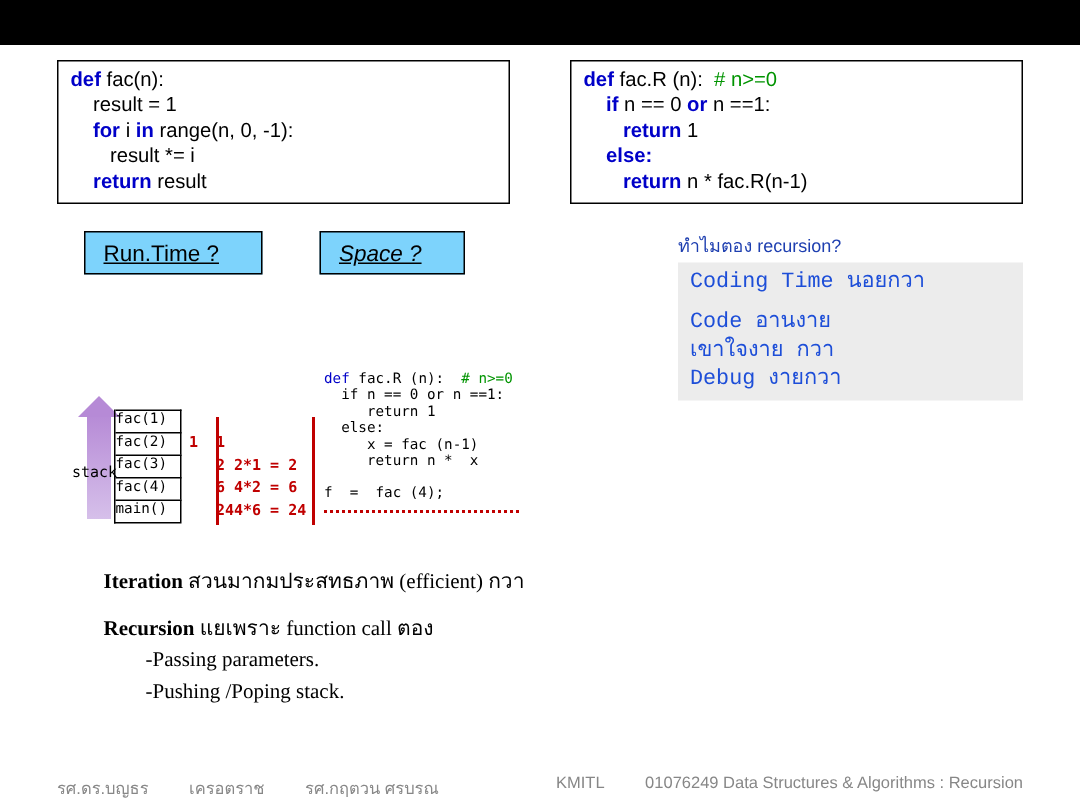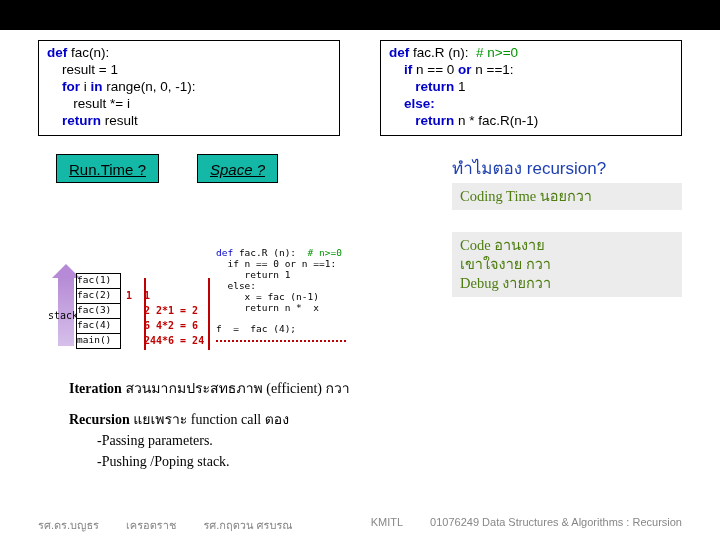--- a/index.html
+++ b/index.html
@@ -20,35 +20,35 @@
     font-family: "Trebuchet MS","Segoe UI",sans-serif;
     font-size:13.5px; line-height:1.25;
     white-space:pre;
   }
   .kw { color:#0000c8; font-weight:600; }
   .cm { color:#009400; }
   .mid-row { display:flex; align-items:flex-start; margin-top:18px; }
   .qbox {
     border:1.5px solid #000;
     font-family:"Trebuchet MS",sans-serif;
-    font-size:15px; padding:6px 12px 4px 12px;
+    font-size:15px; padding:6px 28px 4px 12px;
     text-decoration:underline;
-    color:#000; background:#14b8a6;
+    color:#000; background:#7dd3fc;
   }
   .qbox.runtime { margin-left:18px; }
   .qbox.space { margin-left:38px;font-style:italic; }
   .why-col { margin-left:auto; width:230px; }
   .why-title {
     font-family:"Trebuchet MS",sans-serif;
-    font-size:17px; color:#1e3fb0; margin-bottom:2px;
+    font-size:12px; color:#1e3fb0; margin-bottom:2px;
   }
   .benefit {
-    background:#ececec; color:#4d7c0f;
-    font-family:Liberation Serif, serif;
-    font-size:14.5px; padding:4px 8px; margin-bottom:22px;
+    background:#ececec; color:#1d4ed8;
+    font-family:Liberation Mono, monospace;
+    font-size:14.5px; padding:4px 8px; margin-bottom:0;
     line-height:1.3;
   }
   .diagram {
     position:absolute; left:48px; top:248px;
     width:340px; font-family:Consolas,monospace;
     font-size:10px;
   }
   .dg-code {
     position:absolute; left:168px; top:0;
     font-family:Consolas,monospace; font-size:9.5px; line-height:1.15;

